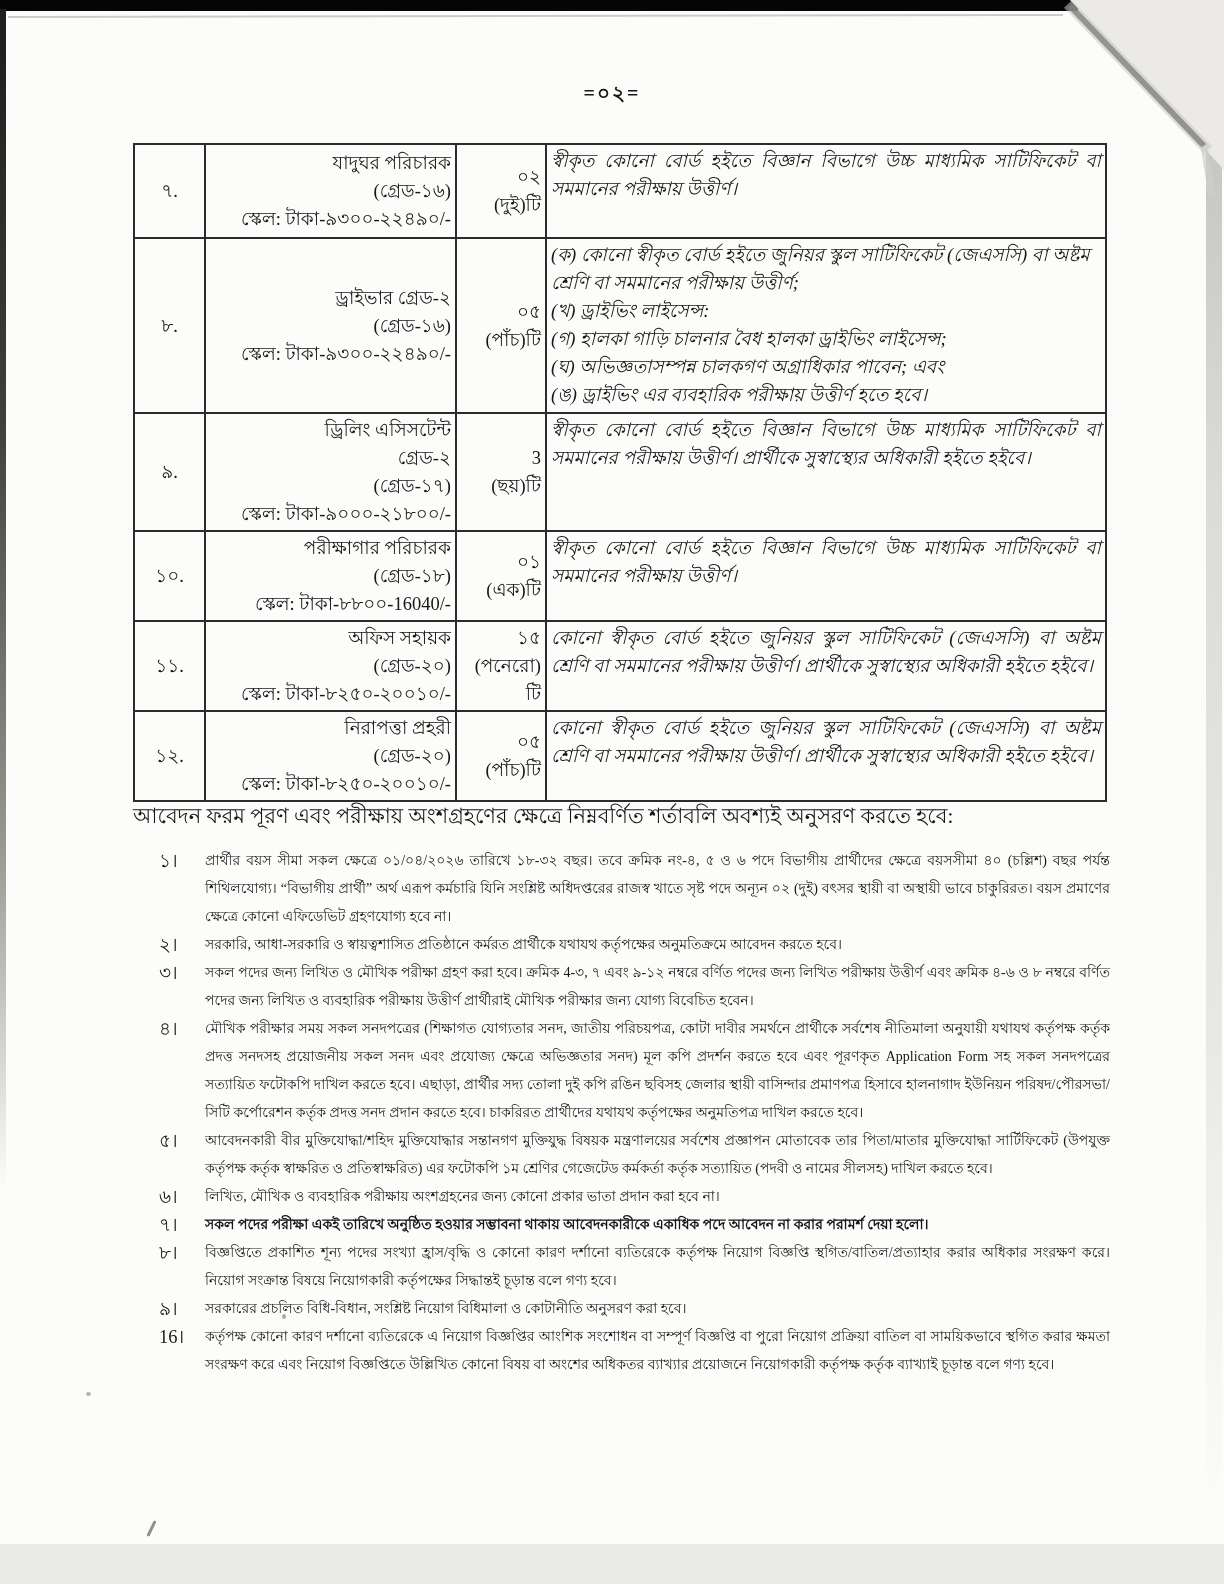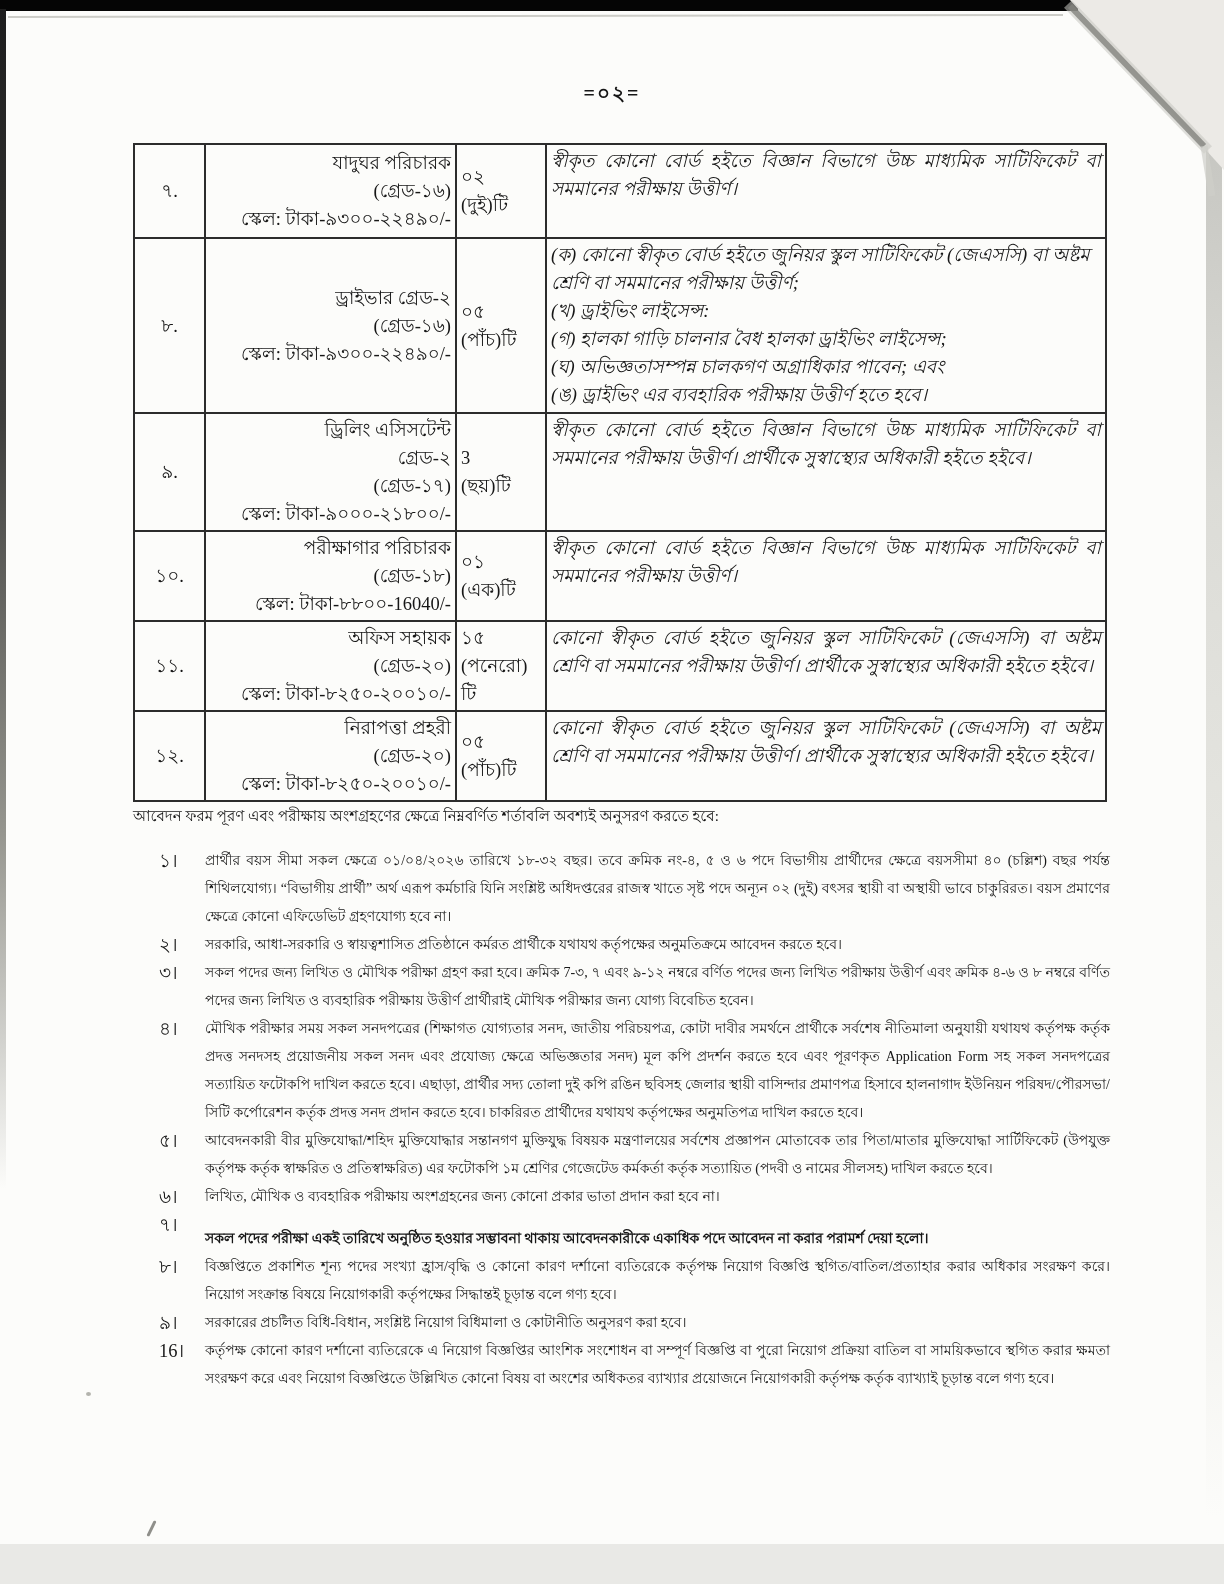--- a/index.html
+++ b/index.html
@@ -24,35 +24,35 @@
   
   .page-num { position:absolute; top:78px; left:0; width:1224px; text-align:center;
     font-size:20px; letter-spacing:2px; font-weight:bold; }
 
   
   table.positions { position:absolute; left:133px; top:143px; width:972px;
     border-collapse:collapse; table-layout:fixed; }
   table.positions td { border:2px solid #2c2c2c; padding:2px 4px; font-size:18.5px; line-height:28px; overflow:hidden; }
   td.c-serial { text-align:center; vertical-align:middle; }
   td.c-post   { text-align:right; vertical-align:middle; }
-  td.c-count  { text-align:left; vertical-align:middle; }
+  td.c-count  { text-align:right; vertical-align:middle; }
   td.c-qual   { text-align:left; vertical-align:top; padding:5px 10px 4px 12px;font-style:italic; }
   .qual-par   { text-align:justify; }
   tr.h0{height:94px} tr.h1{height:175px} tr.h2{height:115px}
   tr.h3{height:84px} tr.h4{height:86px} tr.h5{height:90px}
 
   
   .cond-head { position:absolute; left:133px; top:802px; width:1000px;
-    font-size:15px; line-height:28px; white-space:nowrap; }
+    font-size:21px; line-height:28px; white-space:nowrap; }
   .cond-list { position:absolute; left:133px; top:847px; width:977px; }
   .cond-item { display:flex; }
   .cond-num  { flex:0 0 72px; box-sizing:border-box; padding-left:26px;
     font-size:18.5px; line-height:28px; }
   .cond-text { flex:1; text-align:justify; font-size:14px; line-height:28px; }
-  .bold .cond-text { font-weight:bold;margin-top:14px; }
+  .bold .cond-text { font-weight:bold; }
 </style>
 </head>
 <body>
 
 <div id="sheet">
 
   <div class="top-scan-bar"></div>
   <div class="top-edge-line"></div>
   <div class="left-scan-edge"></div>
   <div class="right-edge-shadow"></div>
@@ -193,21 +193,21 @@
     <div class="cond-item">
       <span class="cond-num">১।</span>
       <div class="cond-text">প্রার্থীর বয়স সীমা সকল ক্ষেত্রে ০১/০৪/২০২৬ তারিখে ১৮-৩২ বছর। তবে ক্রমিক নং-৪, ৫ ও ৬ পদে বিভাগীয় প্রার্থীদের ক্ষেত্রে বয়সসীমা ৪০ (চল্লিশ) বছর পর্যন্ত শিথিলযোগ্য। “বিভাগীয় প্রার্থী” অর্থ এরূপ কর্মচারি যিনি সংশ্লিষ্ট অধিদপ্তরের রাজস্ব খাতে সৃষ্ট পদে অন্যূন ০২ (দুই) বৎসর স্থায়ী বা অস্থায়ী ভাবে চাকুরিরত। বয়স প্রমাণের ক্ষেত্রে কোনো এফিডেভিট গ্রহণযোগ্য হবে না।</div>
     </div>
     <div class="cond-item">
       <span class="cond-num">২।</span>
       <div class="cond-text">সরকারি, আধা-সরকারি ও স্বায়ত্বশাসিত প্রতিষ্ঠানে কর্মরত প্রার্থীকে যথাযথ কর্তৃপক্ষের অনুমতিক্রমে আবেদন করতে হবে।</div>
     </div>
     <div class="cond-item">
       <span class="cond-num">৩।</span>
-      <div class="cond-text">সকল পদের জন্য লিখিত ও মৌখিক পরীক্ষা গ্রহণ করা হবে। ক্রমিক 7-৩, ৭ এবং ৯-১২ নম্বরে বর্ণিত পদের জন্য লিখিত পরীক্ষায় উত্তীর্ণ এবং ক্রমিক ৪-৬ ও ৮ নম্বরে বর্ণিত পদের জন্য লিখিত ও ব্যবহারিক পরীক্ষায় উত্তীর্ণ প্রার্থীরাই মৌখিক পরীক্ষার জন্য যোগ্য বিবেচিত হবেন।</div>
+      <div class="cond-text">সকল পদের জন্য লিখিত ও মৌখিক পরীক্ষা গ্রহণ করা হবে। ক্রমিক 4-৩, ৭ এবং ৯-১২ নম্বরে বর্ণিত পদের জন্য লিখিত পরীক্ষায় উত্তীর্ণ এবং ক্রমিক ৪-৬ ও ৮ নম্বরে বর্ণিত পদের জন্য লিখিত ও ব্যবহারিক পরীক্ষায় উত্তীর্ণ প্রার্থীরাই মৌখিক পরীক্ষার জন্য যোগ্য বিবেচিত হবেন।</div>
     </div>
     <div class="cond-item">
       <span class="cond-num">৪।</span>
       <div class="cond-text">মৌখিক পরীক্ষার সময় সকল সনদপত্রের (শিক্ষাগত যোগ্যতার সনদ, জাতীয় পরিচয়পত্র, কোটা দাবীর সমর্থনে প্রার্থীকে সর্বশেষ নীতিমালা অনুযায়ী যথাযথ কর্তৃপক্ষ কর্তৃক প্রদত্ত সনদসহ প্রয়োজনীয় সকল সনদ এবং প্রযোজ্য ক্ষেত্রে অভিজ্ঞতার সনদ) মূল কপি প্রদর্শন করতে হবে এবং পূরণকৃত Application Form সহ সকল সনদপত্রের সত্যায়িত ফটোকপি দাখিল করতে হবে। এছাড়া, প্রার্থীর সদ্য তোলা দুই কপি রঙিন ছবিসহ জেলার স্থায়ী বাসিন্দার প্রমাণপত্র হিসাবে হালনাগাদ ইউনিয়ন পরিষদ/পৌরসভা/সিটি কর্পোরেশন কর্তৃক প্রদত্ত সনদ প্রদান করতে হবে। চাকরিরত প্রার্থীদের যথাযথ কর্তৃপক্ষের অনুমতিপত্র দাখিল করতে হবে।</div>
     </div>
     <div class="cond-item">
       <span class="cond-num">৫।</span>
       <div class="cond-text">আবেদনকারী বীর মুক্তিযোদ্ধা/শহিদ মুক্তিযোদ্ধার সন্তানগণ মুক্তিযুদ্ধ বিষয়ক মন্ত্রণালয়ের সর্বশেষ প্রজ্ঞাপন মোতাবেক তার পিতা/মাতার মুক্তিযোদ্ধা সার্টিফিকেট (উপযুক্ত কর্তৃপক্ষ কর্তৃক স্বাক্ষরিত ও প্রতিস্বাক্ষরিত) এর ফটোকপি ১ম শ্রেণির গেজেটেড কর্মকর্তা কর্তৃক সত্যায়িত (পদবী ও নামের সীলসহ) দাখিল করতে হবে।</div>
     </div>
     <div class="cond-item">

